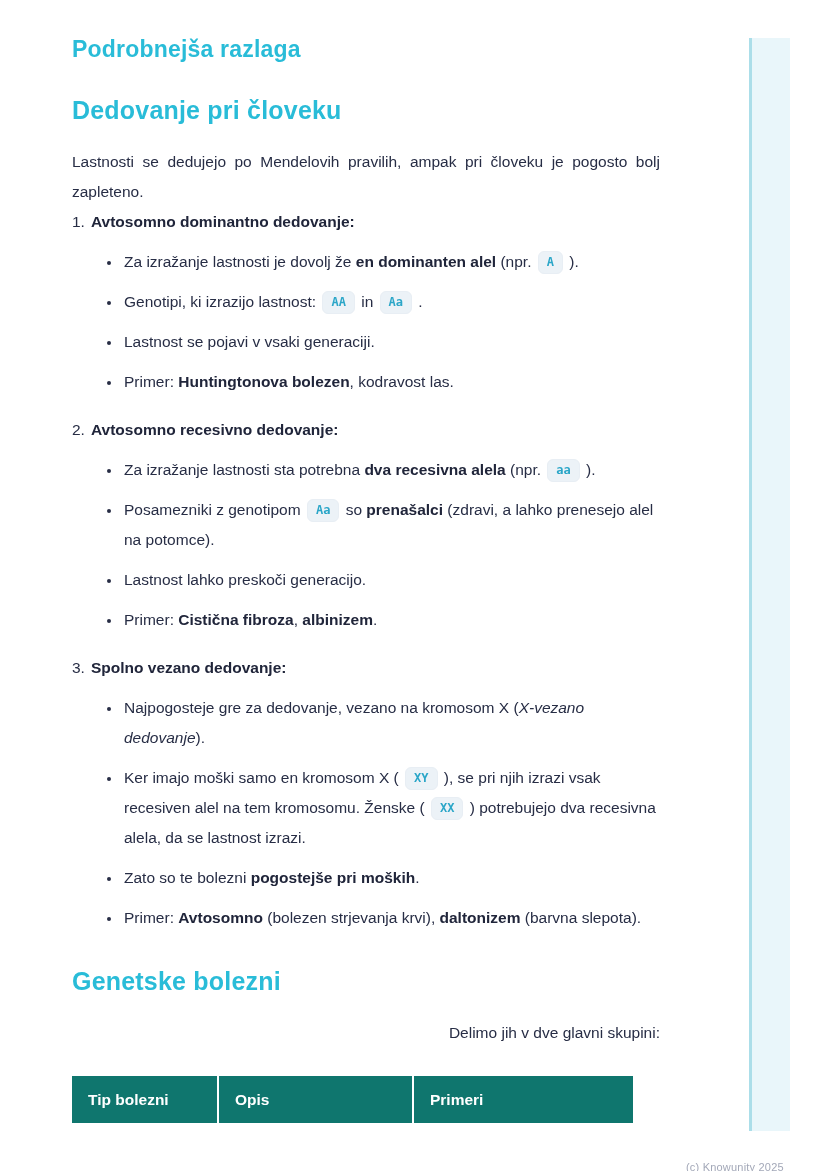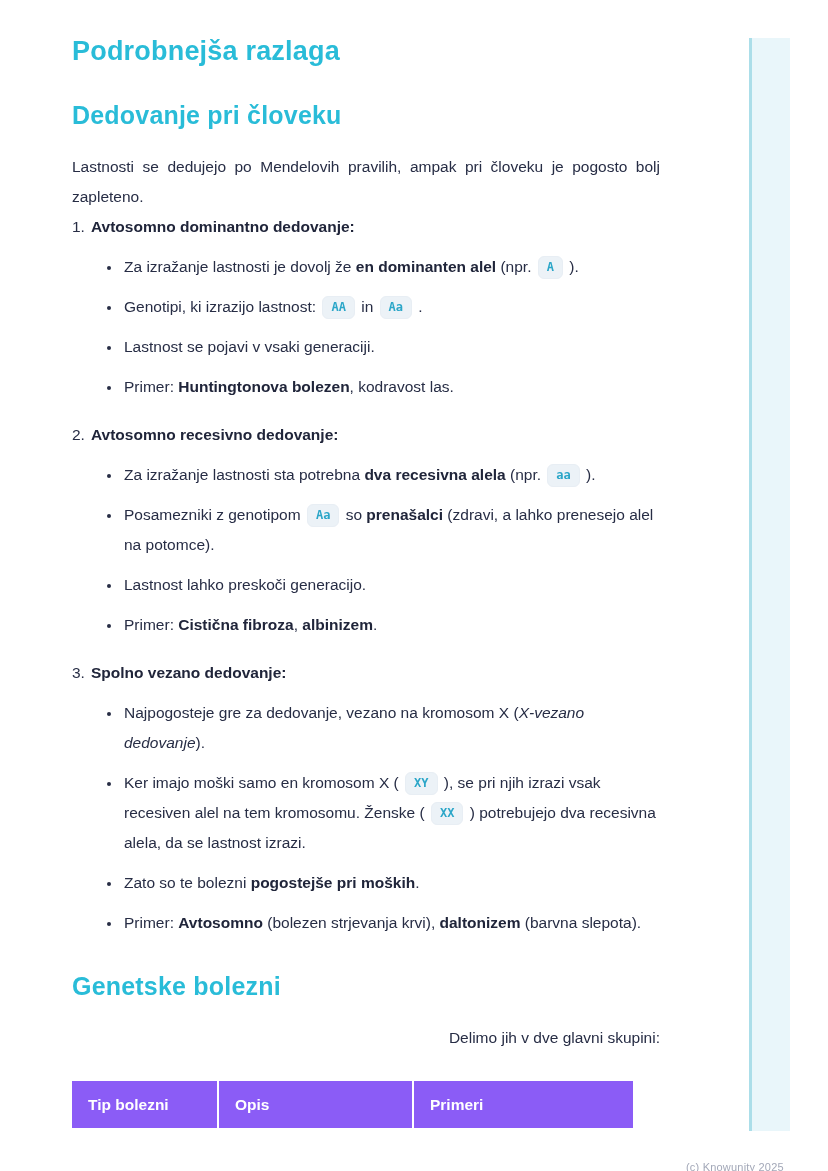--- a/index.html
+++ b/index.html
@@ -30,21 +30,21 @@
   
   .content-clip {
     position:absolute; left:0; top:0; width:828px; height:1133px;
     overflow:hidden; z-index:2;
   }
   .content {
     position:absolute; left:72px; top:36px; width:588px;
   }
 
   h1.doc-title {
-    font-size:27px; font-weight:700; color:#29bcd8;
+    font-size:23px; font-weight:700; color:#29bcd8;
     letter-spacing:0.2px; line-height:1.15;
   }
   h2.section-heading {
     font-size:25px; font-weight:700; color:#29bcd8;
     margin-top:34px; letter-spacing:0.2px;
   }
   p.intro {
     margin-top:22px; font-size:15.5px; line-height:30px;
     text-align:justify;
   }
@@ -84,21 +84,21 @@
 
   table.disease-table {
     margin-top:28px;
     border-collapse:separate; border-spacing:0;
     width:561px; table-layout:fixed;
   }
   table.disease-table col.c1 { width:145px; }
   table.disease-table col.c2 { width:195px; }
   table.disease-table col.c3 { width:221px; }
   table.disease-table th {
-    background:#8b5cf6; color:#ffffff;
+    background:#0f766e; color:#ffffff;
     font-size:15.5px; font-weight:700; text-align:left;
     padding:15px 16px 14px;
   }
   table.disease-table th + th { border-left:2px solid #ffffff; }
 </style>
 </head>
 <body>
 
 <div class="page">
 

